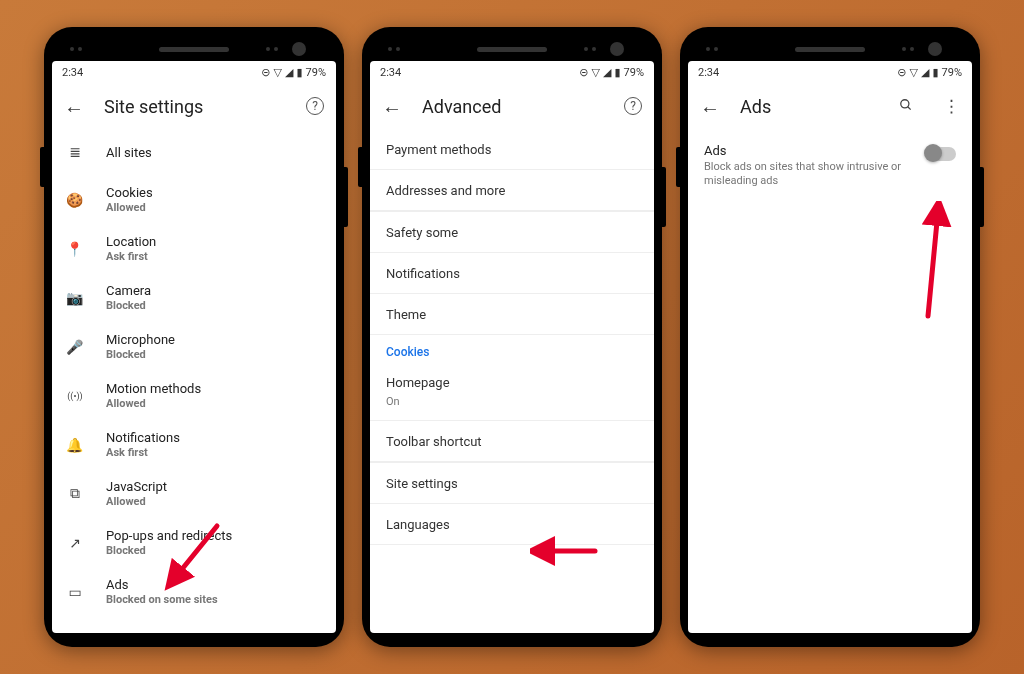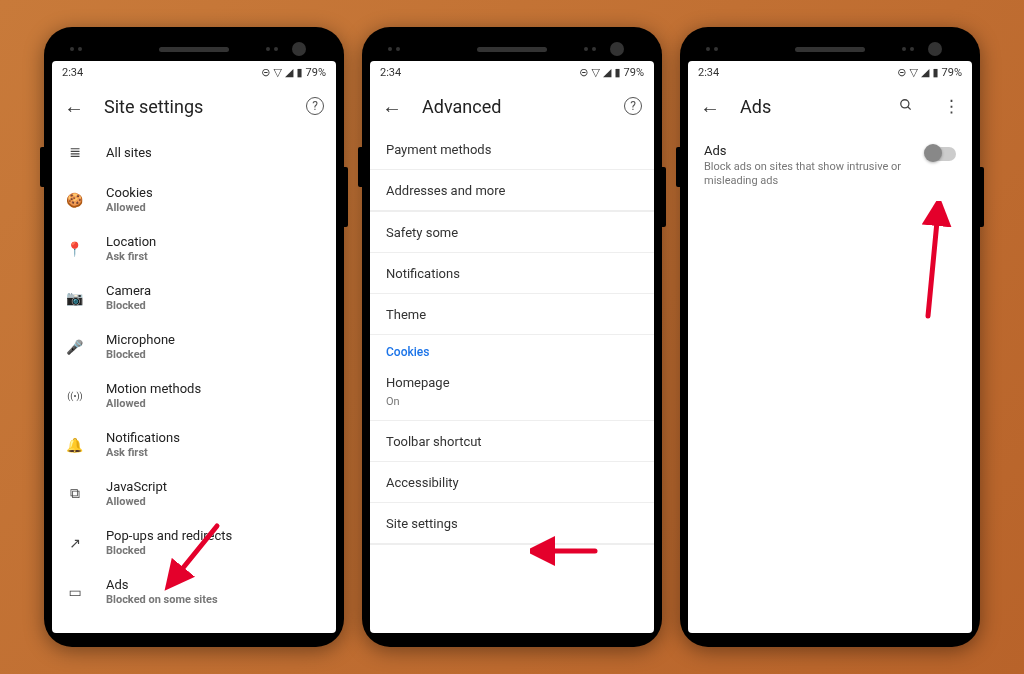--- a/index.html
+++ b/index.html
@@ -331,28 +331,28 @@
         <div class="section-label">Cookies</div>
         <div class="row-simple">
           <div>Homepage</div>
           <div class="sub">On</div>
         </div>
         <div class="divider"></div>
         <div class="row-simple">
           <div>Toolbar shortcut</div>
         </div>
         <div class="divider"></div>
-        <div class="row-simple">
-          <div>Accessibility</div>
-        </div>
         <div class="divider"></div>
         <div class="row-simple">
           <div>Site settings</div>
         </div>
         <div class="divider"></div>
+        <div class="row-simple">
+          <div>Languages</div>
+        </div>
         <div class="divider"></div>
         <div class="row-simple"></div>
       </div>
     <div class="arrow-ann" style="left:160px; top:470px;">
       <svg class="arrow-svg-h" viewBox="0 0 70 40">
         <defs>
             <marker id="ah2" markerWidth="6" markerHeight="6" refX="3" refY="3" orient="auto">
           <path d="M0,0 L6,3 L0,6 Z" fill="#e4002b"></path>
             </marker>
           </defs>

